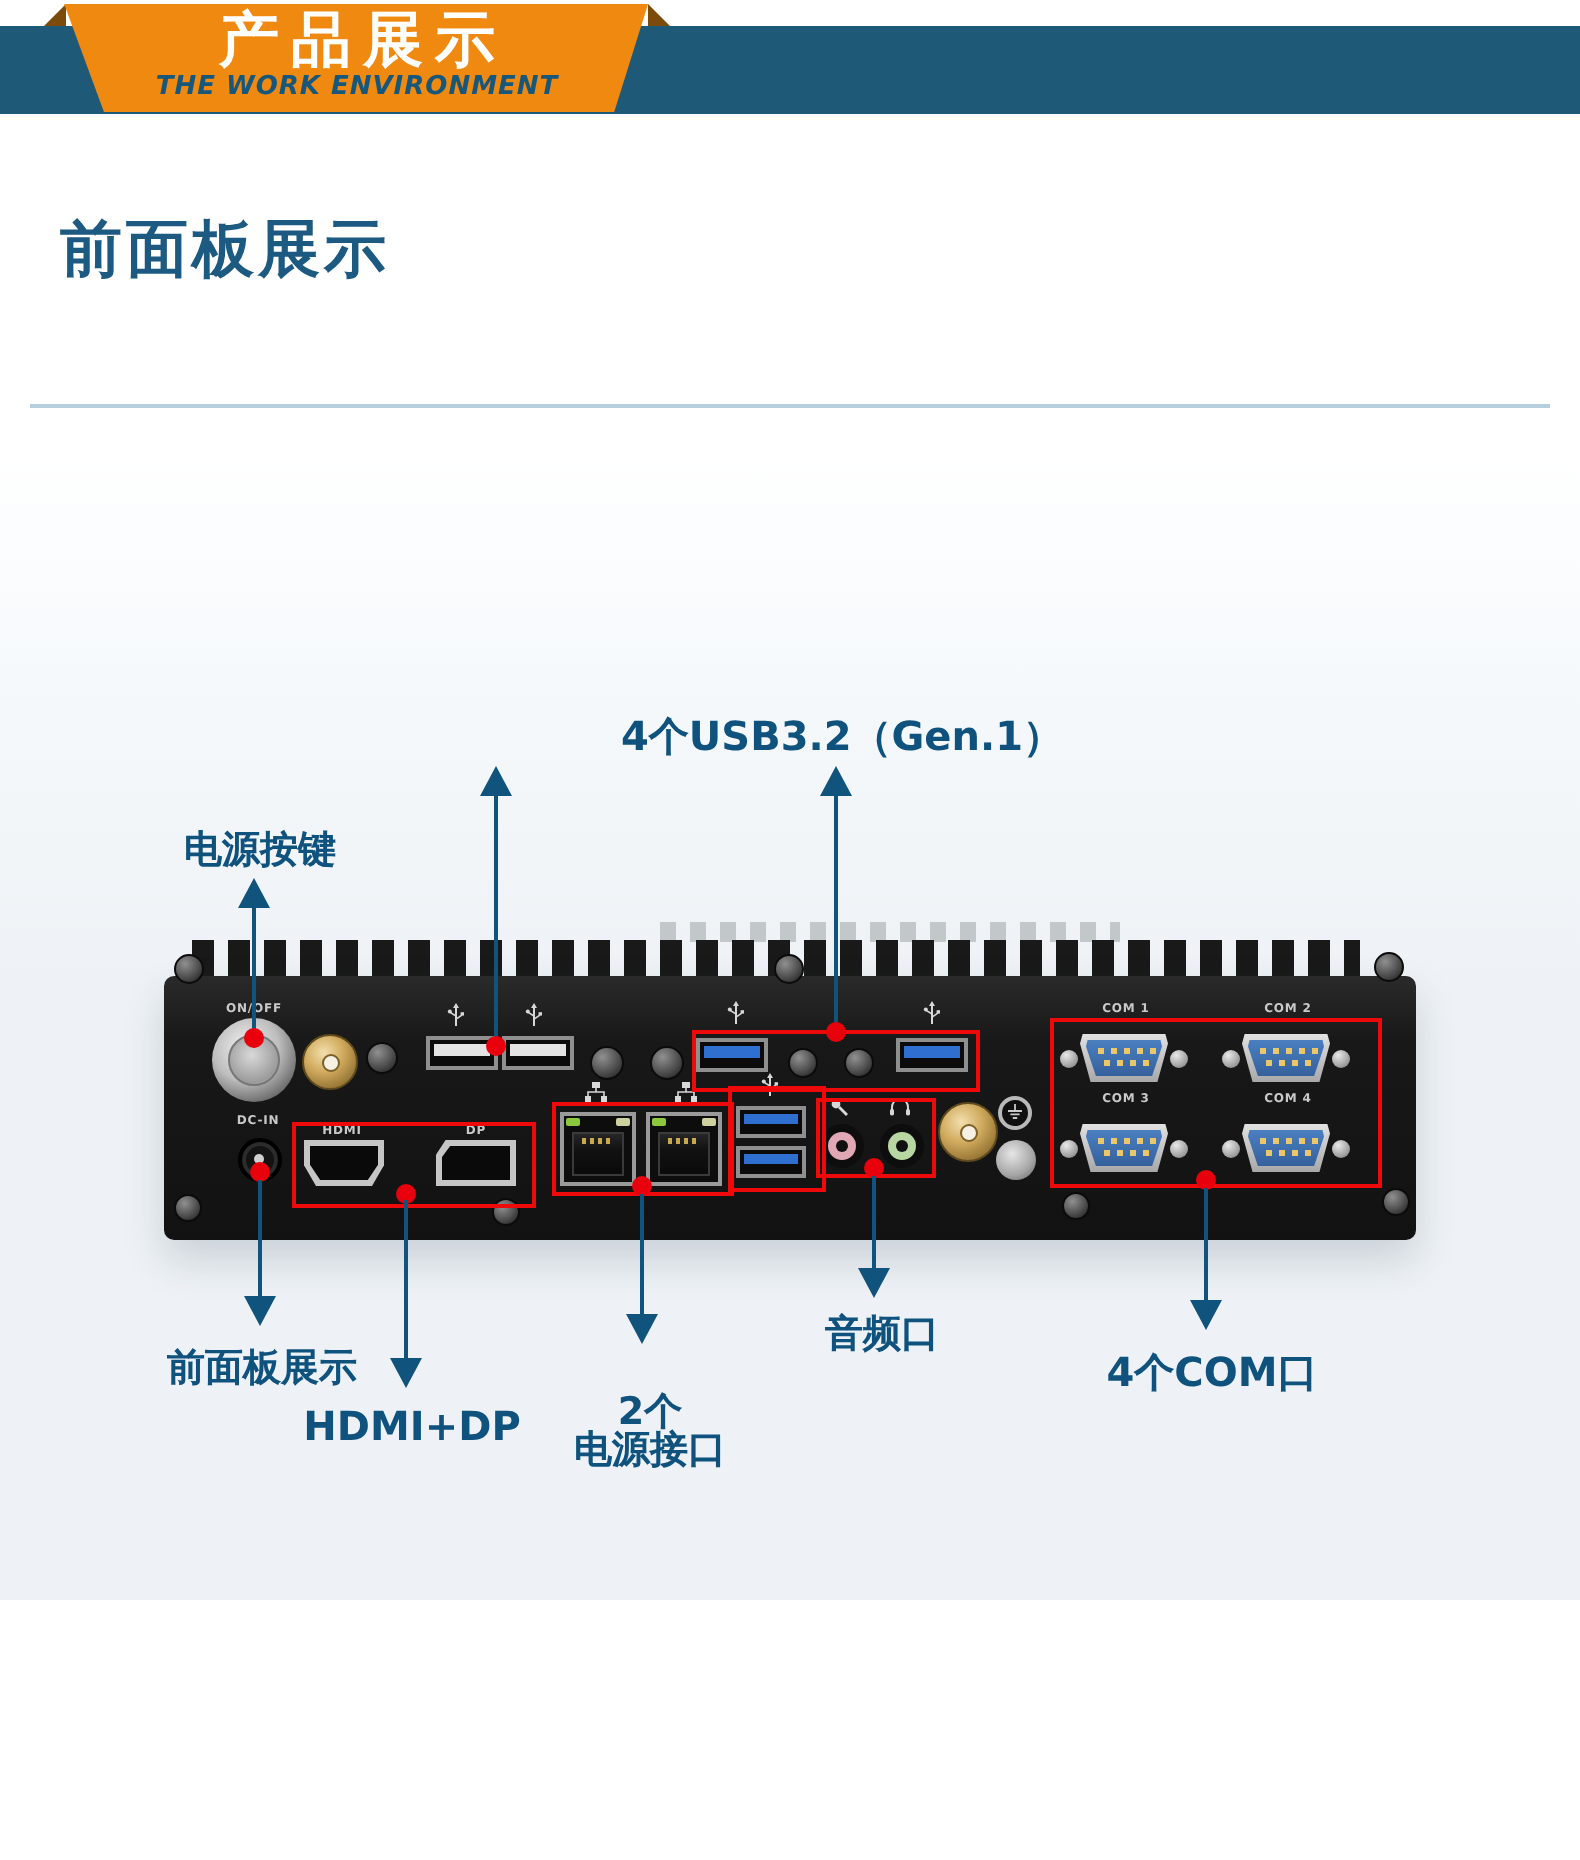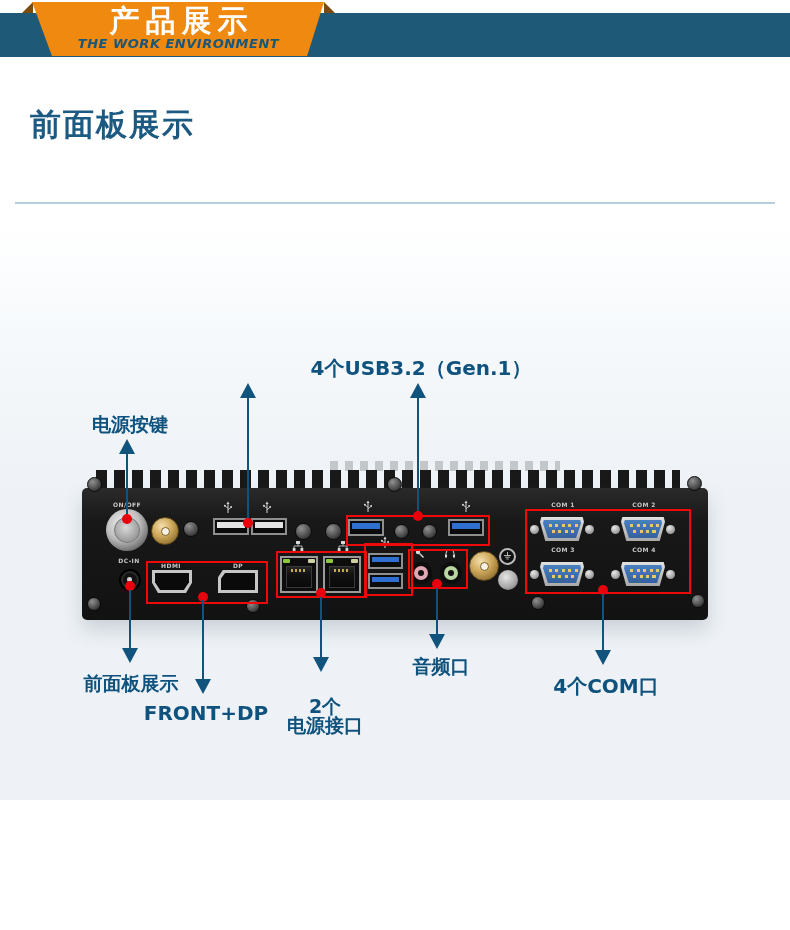--- a/index.html
+++ b/index.html
@@ -292,21 +292,21 @@
   <div class="rrect" style="left:346px;top:515px;width:140px;height:27px;"></div>
   <div class="rrect" style="left:146px;top:561px;width:118px;height:39px;"></div>
   <div class="rrect" style="left:276px;top:551px;width:87px;height:43px;"></div>
   <div class="rrect" style="left:364px;top:543px;width:45px;height:49px;"></div>
   <div class="rrect" style="left:408px;top:549px;width:56px;height:36px;"></div>
   <div class="rrect" style="left:525px;top:509px;width:162px;height:81px;"></div>
 
   <div class="ann-label f20" style="left:421px;top:355px;">4个USB3.2（Gen.1）</div>
   <div class="ann-label f19" style="left:130px;top:412px;">电源按键</div>
   <div class="ann-label f19" style="left:131px;top:671px;">前面板展示</div>
-  <div class="ann-label f20" style="left:206px;top:701px;">FRONT+DP</div>
+  <div class="ann-label f20" style="left:206px;top:701px;">HDMI+DP</div>
   <div class="ann-label f19 lan-lines" style="left:325px;top:697px;">
     <div>2个</div>
     <div>电源接口</div>
   </div>
   <div class="ann-label f19" style="left:441px;top:654px;">音频口</div>
   <div class="ann-label f20" style="left:606px;top:673px;">4个COM口</div>
 
   <div class="tri tri-up" style="left:240px;top:383px;"></div>
   <div class="aline" style="left:247px;top:397px;height:127px;"></div>
   <div class="dot" style="left:243px;top:518px;"></div>

